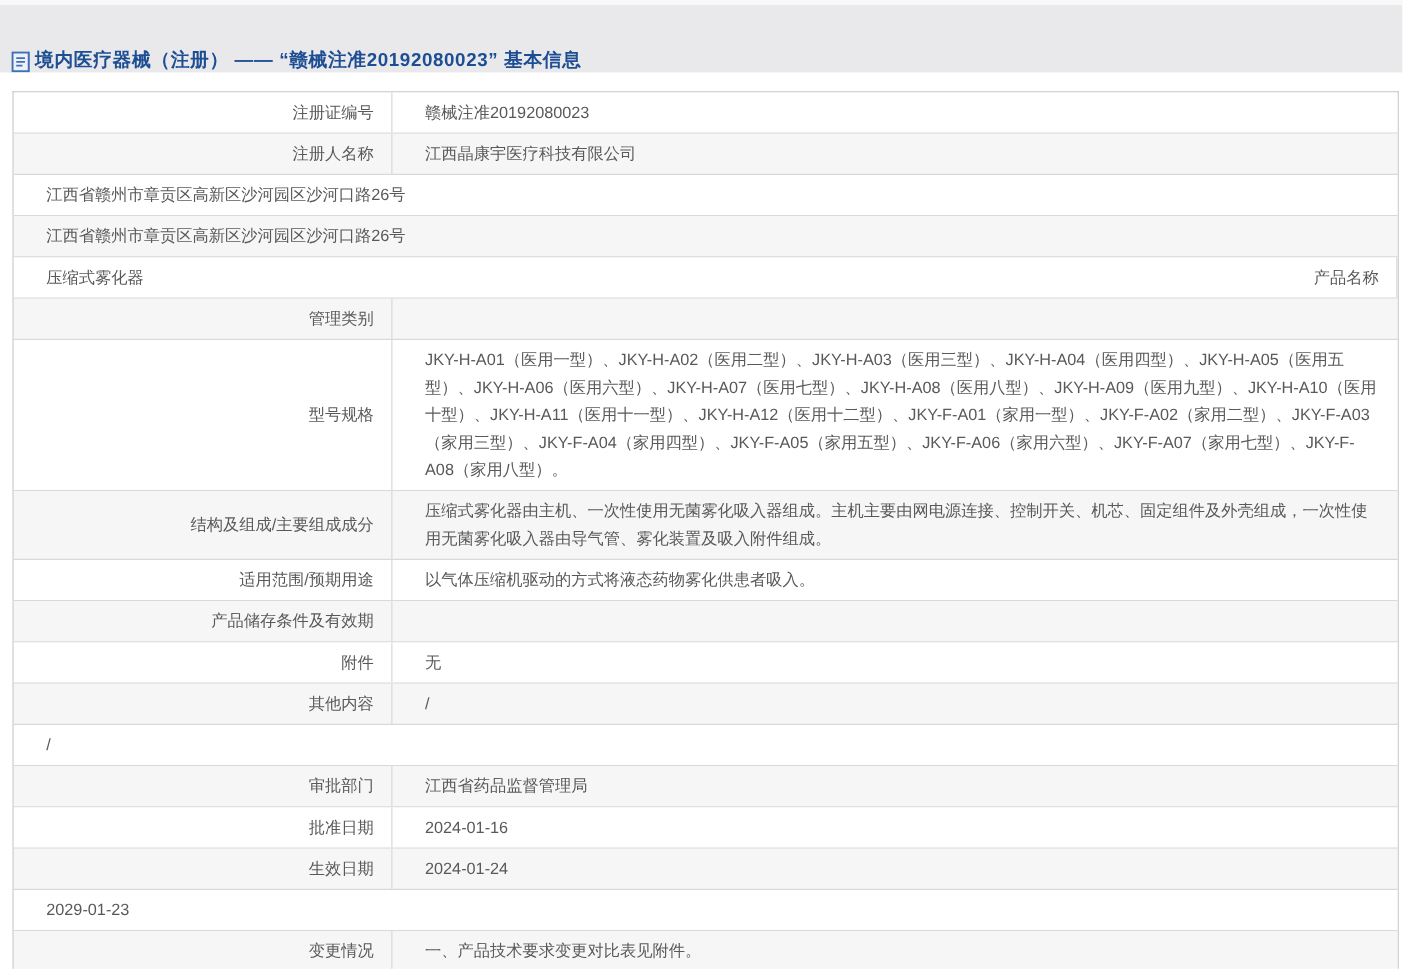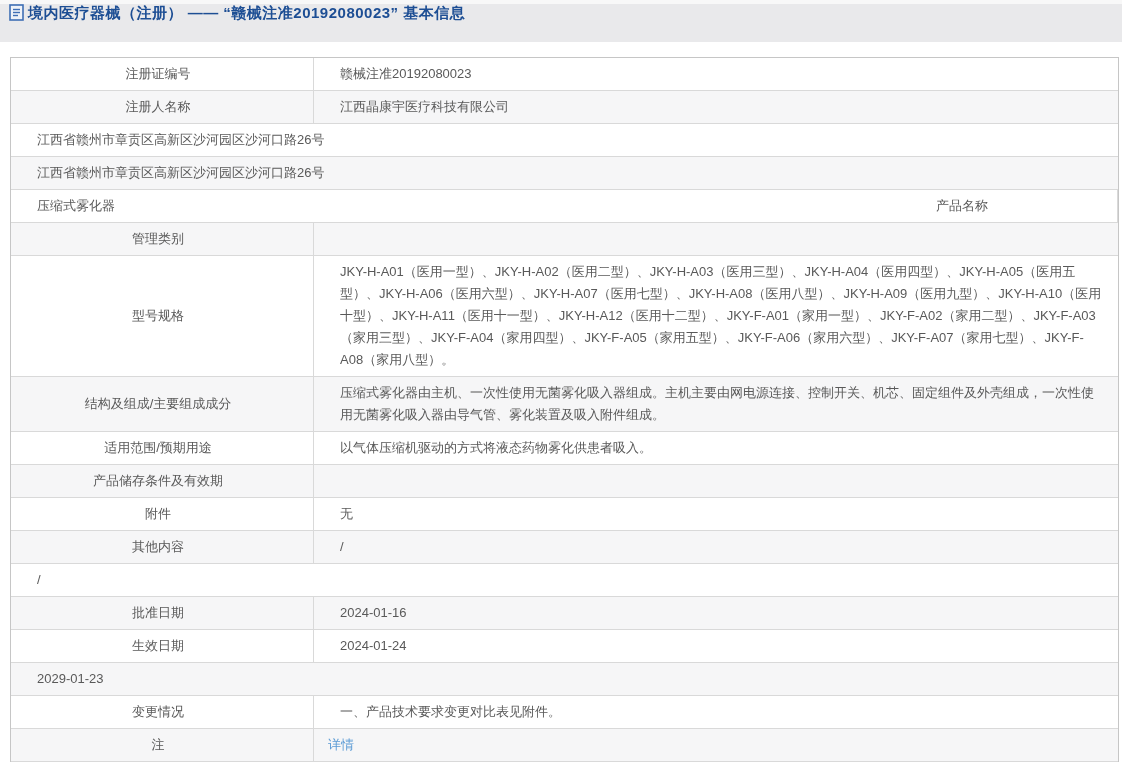--- a/index.html
+++ b/index.html
@@ -1,23 +1,23 @@
 <!DOCTYPE html>
 <html><head>
 <meta charset="utf-8">
 <style>
   * { margin:0; padding:0; box-sizing:border-box; }
   html,body { width:1122px; height:775px; background:#fff; overflow:hidden;
               font-family:"Liberation Sans","DejaVu Sans",sans-serif; }
 
   
   .page-header {
-    height:42px; background:#e9e9eb;
+    height:58px; background:#e9e9eb;
     border-top:4px solid #f8f8f8;
-    display:flex; align-items:flex-start;
+    display:flex; align-items:flex-end;
     padding-left:9px;
   }
   .doc-icon { width:15px; height:17px; margin-right:4px; flex:0 0 auto; }
   .page-title {
     color:#1d4e94; font-size:15px; font-weight:600; letter-spacing:0.5px;
   }
 
   
   .info-table {
     margin:15px 0 0 10px;
@@ -31,21 +31,21 @@
     background:#ffffff;
     min-height:32px;
   }
   .row:nth-child(even) { background:#f6f6f7; }
   .cell { font-size:13px; color:#595959; line-height:22px; }
   .cell.label {
     width:303px; flex:0 0 auto;
     border-right:1px solid #d9d9d9;
     text-align:right;
     padding:5px 14px 5px 6px;
-    display:flex; align-items:center; justify-content:center;
+    display:flex; align-items:center; justify-content:flex-end;
     white-space:nowrap;
   }
   .cell.value {
     flex:1 1 auto;
     padding:5px 16px 5px 14px;
     display:flex; align-items:center;
   }
   .cell.value .val-text { display:block;margin-left:12px; }
   .val-link { color:#5b9bd5; text-decoration:none; cursor:pointer; }
 </style>
@@ -183,20 +183,30 @@
     </div>
   </div>
 
   <div class="row">
     <div class="cell value">
       <span class="val-text">/</span>
 
     </div>
   </div>
 
+  <div class="row">
+    <div class="cell label">
+
+      <span class="lbl-text">审批部门</span>
+    </div>
+    <div class="cell value">
+      <span class="val-text">江西省药品监督管理局</span>
+
+    </div>
+  </div>
 
   <div class="row">
     <div class="cell label">
 
       <span class="lbl-text">批准日期</span>
     </div>
     <div class="cell value">
       <span class="val-text">2024-01-16</span>
 
     </div>

